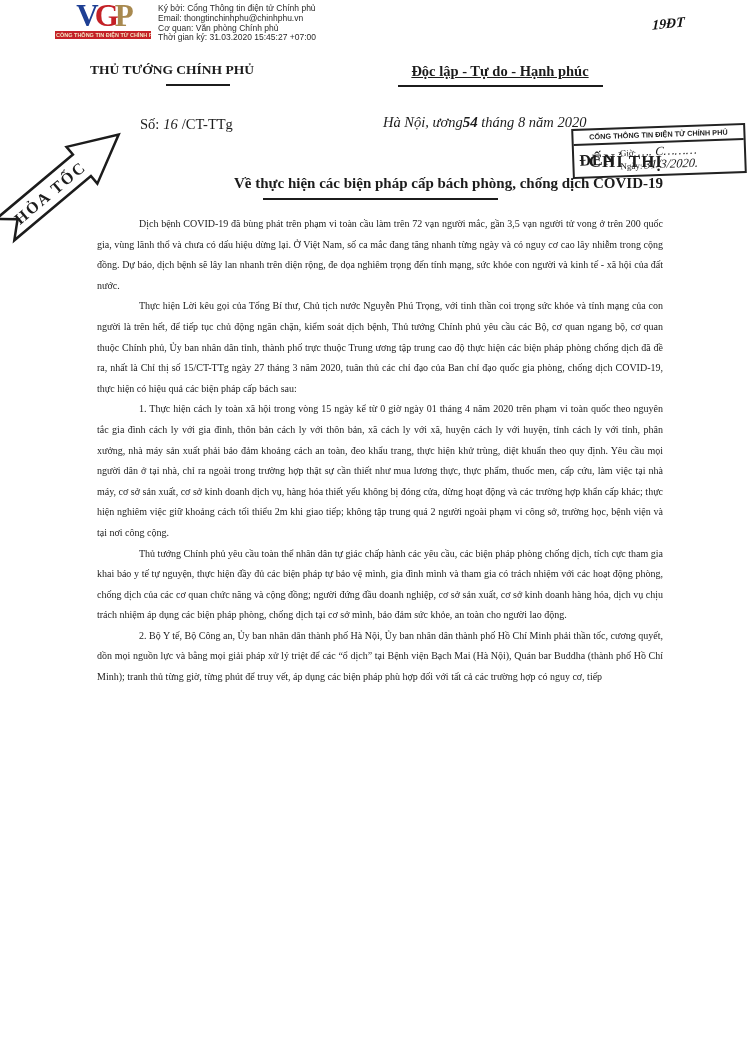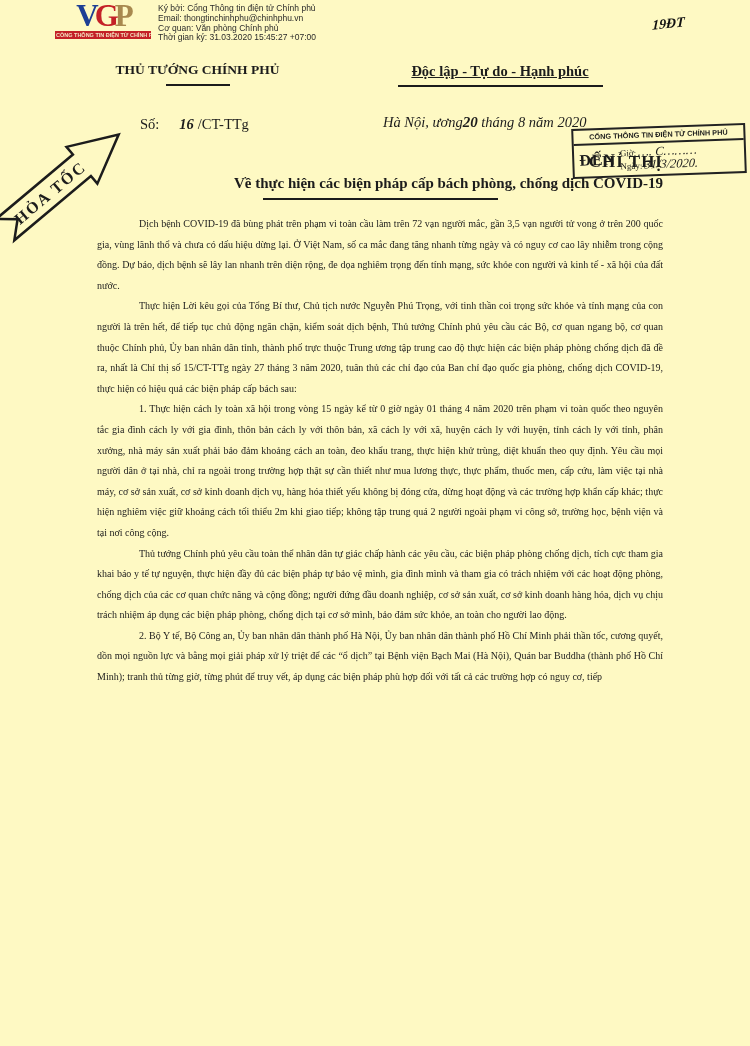--- a/index.html
+++ b/index.html
@@ -1,21 +1,21 @@
 <!DOCTYPE html>
 <html style="--ink: #1c1c1c; --brand-blue: #1e3f94; --brand-red: #c42127; --brand-gold: #a8894f;"><head>
 <meta charset="utf-8">
 <style>
   * { margin:0; padding:0; box-sizing:border-box; }
   html,body { background:#888; }
   .page {
     position:relative;
     width:750px; height:1046px;
     margin:0 auto;
-    background:#fef9c3;
+    background:#ffffff;
     font-family:"Liberation Serif","DejaVu Serif",serif;
     color:var(--ink,#1c1c1c);
     overflow:hidden;
   }
   
   .logo { position:absolute; left:55px; top:2px; width:96px; text-align:center; }
   .logo-letters { font-weight:bold; font-size:31px; line-height:28px; letter-spacing:-4px; font-family:"Liberation Serif",serif; }
   .logo-v { color:var(--brand-blue,#1e3f94); }
   .logo-g { color:var(--brand-red,#c42127); }
   .logo-p { color:var(--brand-gold,#a8894f); }
@@ -29,29 +29,29 @@
     font-family:"Liberation Sans",sans-serif; font-size:8.5px; line-height:9.8px;
     color:#2a2a2a;
   }
   .hand-note {
     position:absolute; left:652px; top:16px;
     font-style:italic; font-weight:bold; font-size:14px;
     transform:rotate(-6deg) skewX(-8deg);
     color:#111;
   }
   
-  .org-left { position:absolute; left:90px; top:62px; width:215px; text-align:center; }
+  .org-left { position:absolute; left:90px; top:62px; width:215px; }
   .org-left .org-name { font-weight:bold; font-size:13.5px; }
   .org-left .rule { width:64px; height:1.5px; background:#1c1c1c; margin:6px auto 0 auto; }
   .national { position:absolute; left:315px; top:60px; width:370px; text-align:center; }
   .national .line1 { font-weight:bold; font-size:14.5px; }
   .national .line2 { font-weight:bold; font-size:14.5px; margin-top:3px;text-decoration:underline; }
   .national .rule { width:205px; height:1.5px; background:#1c1c1c; margin:5px auto 0 auto; }
   .so-line { position:absolute; left:140px; top:116px; font-size:14.5px; }
-  .so-line .hand-no { font-style:italic; font-weight:bold; padding:0 4px;margin-left:16px; }
+  .so-line .hand-no { font-style:italic; font-weight:normal; padding:0 4px; }
   .date-line { position:absolute; left:383px; top:114px; font-style:italic; font-size:14.5px; white-space:nowrap; }
   .date-line .hand-day { font-weight:bold; font-size:15px; }
   
   .stamp {
     position:absolute; left:572px; top:126px; width:174px;
     border:2px solid #222; transform:rotate(-2deg);
     background:transparent;
   }
   .stamp-head {
     border-bottom:2px solid #222; text-align:center;
@@ -99,21 +99,21 @@
     <div class="rule"></div>
   </div>
 
   <div class="national">
     <div class="line2">Độc lập - Tự do - Hạnh phúc</div>
     <div class="rule"></div>
   </div>
 
   <div class="so-line"><span>Số:</span><span class="hand-no">16</span><span>/CT-TTg</span></div>
 
-  <div class="date-line"><span>Hà Nội, ương</span><span class="hand-day">20</span><span> tháng 8 năm 2020</span></div>
+  <div class="date-line"><span>Hà Nội, ương</span><span class="hand-day">54</span><span> tháng 8 năm 2020</span></div>
 
   <div class="stamp">
     <div class="stamp-head">CỔNG THÔNG TIN ĐIỆN TỬ CHÍNH PHỦ</div>
     <div class="stamp-body">
       <div class="stamp-den">ĐẾN</div>
       <div class="stamp-rows">
         <div class="stamp-row"><span>Giờ:</span> <span class="hw">…. C………</span></div>
         <div class="stamp-row"><span>Ngày:</span> <span class="hw">31/3/2020.</span></div>
       </div>
     </div>

